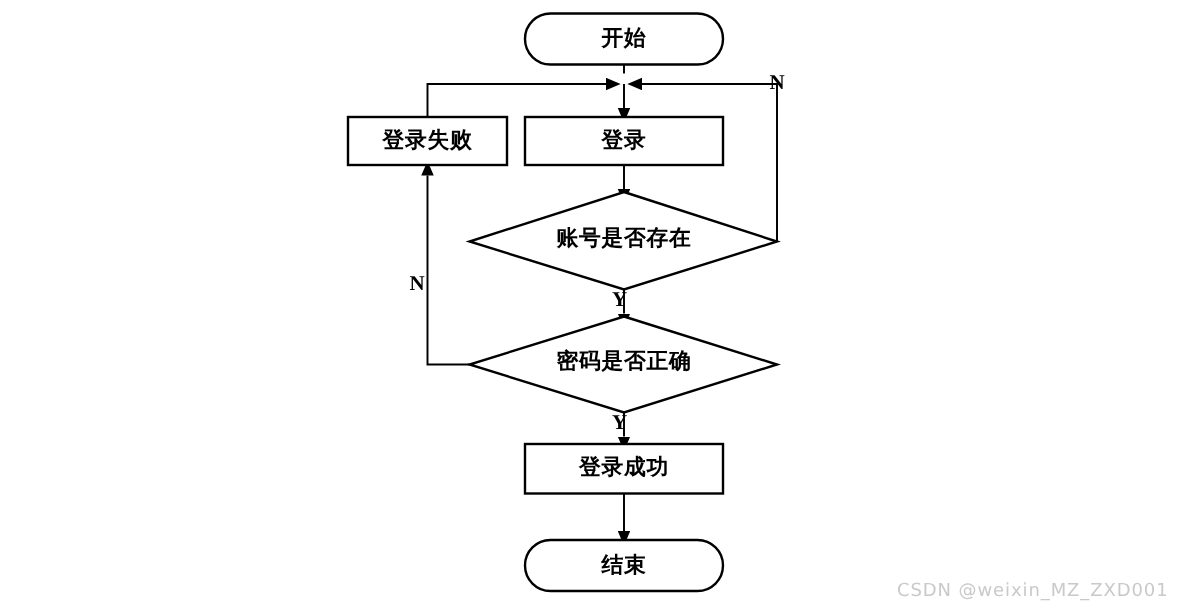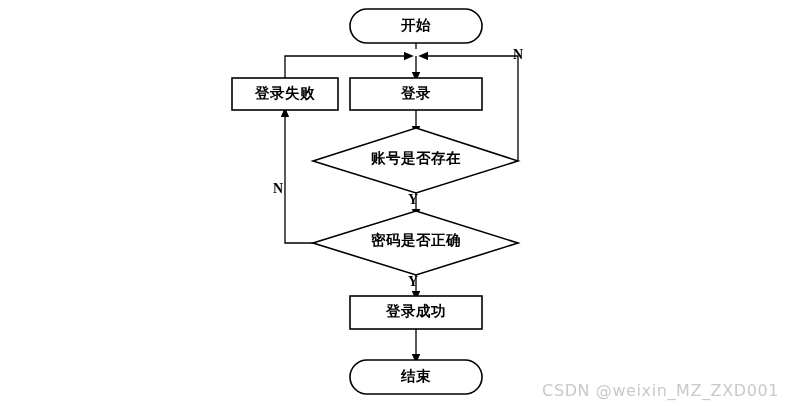--- a/index.html
+++ b/index.html
@@ -51,21 +51,21 @@
     font-weight: 700;
     fill: #000000;
     text-anchor: middle;
     dominant-baseline: middle;
   }
   #watermark {
     position: absolute;
     right: 8px;
     bottom: 6px;
     font-family: "DejaVu Sans", "Liberation Sans", sans-serif;
-    font-size: 16px;
+    font-size: 12px;
     color: #c9c9c9;
     letter-spacing: 0.6px;
     white-space: nowrap;
     user-select: none;
   }
 </style>
 </head>
 <body>
 
 <div id="canvas">

